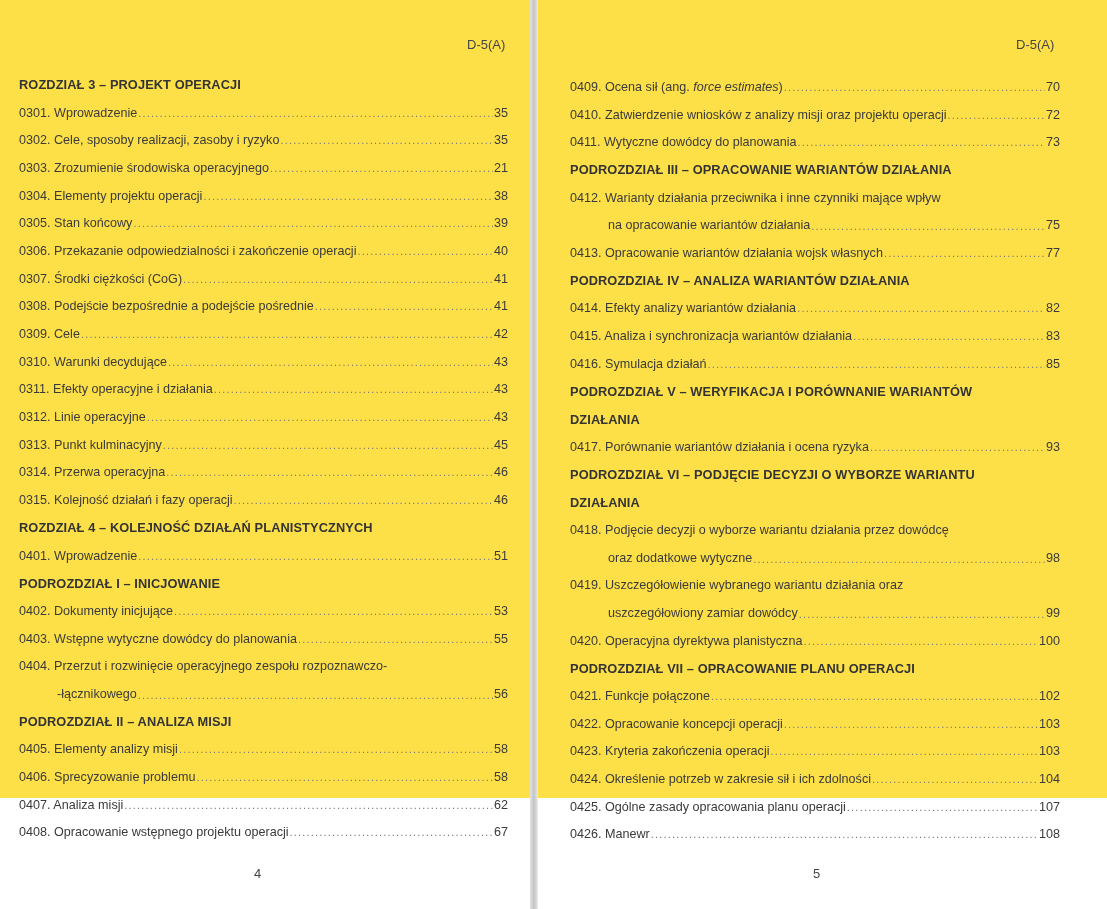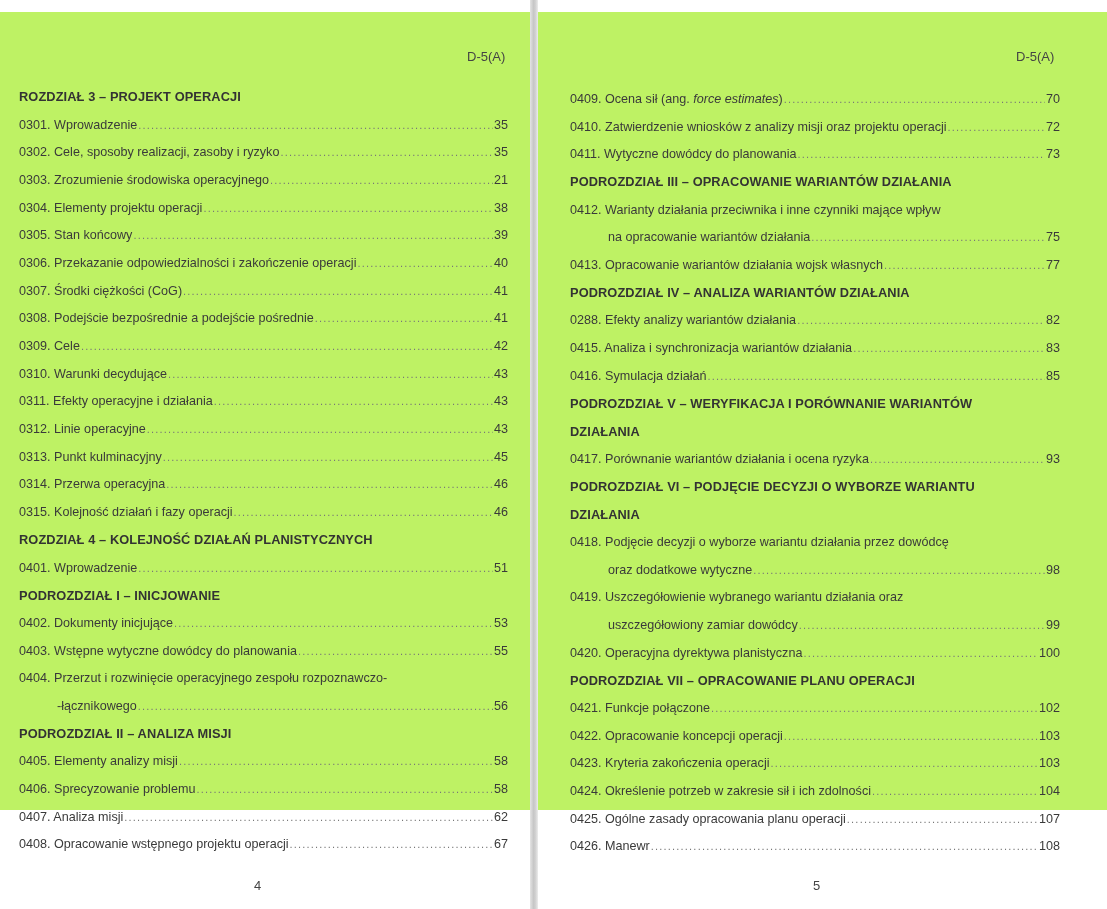--- a/index.html
+++ b/index.html
@@ -16,23 +16,23 @@
     color: #3a3a3a;
   }
   .spread {
     position: absolute;
     left: 0; top: 0;
     width: 1107px;
     height: 909px;
   }
   .page {
     position: absolute;
-    top: 12px;
+    top: 0;
     height: 798px;
-    background: #bef264;
+    background: #fde047;
   }
   .page-left {
     left: 0;
     width: 530px;
   }
   .page-right {
     left: 538px;
     width: 569px;
   }
   .gutter {
@@ -72,21 +72,21 @@
     font-weight: bold;
     font-size: 12.8px;
     color: #333;
     letter-spacing: 0.1px;
   }
   .entry {
     display: flex;
     align-items: baseline;
     width: 100%;
   }
-  .entry.indent { padding-left: 38px; box-sizing: border-box; }
+  .entry.indent { padding-left: 38px; box-sizing: border-box; align-items: flex-end; }
   .entry-text { flex: 0 0 auto; }
   .entry-text em { }
   .leader {
     flex: 1 1 auto;
     overflow: hidden;
     margin: 0 1px;
     color: #777;
     font-size: 11px;
     letter-spacing: 1.2px;
   }
@@ -323,21 +323,21 @@
         <li class="toc-row">
           <div class="entry">
             <span class="entry-text"><span>0413. Opracowanie wariantów działania wojsk własnych</span></span>
             <span class="leader"></span>
             <span class="entry-page">77</span>
           </div>
         </li>
         <li class="toc-row toc-heading">PODROZDZIAŁ IV – ANALIZA WARIANTÓW DZIAŁANIA</li>
         <li class="toc-row">
           <div class="entry">
-            <span class="entry-text"><span>0288. Efekty analizy wariantów działania</span></span>
+            <span class="entry-text"><span>0414. Efekty analizy wariantów działania</span></span>
             <span class="leader"></span>
             <span class="entry-page">82</span>
           </div>
         </li>
         <li class="toc-row">
           <div class="entry">
             <span class="entry-text"><span>0415. Analiza i synchronizacja wariantów działania</span></span>
             <span class="leader"></span>
             <span class="entry-page">83</span>
           </div>

